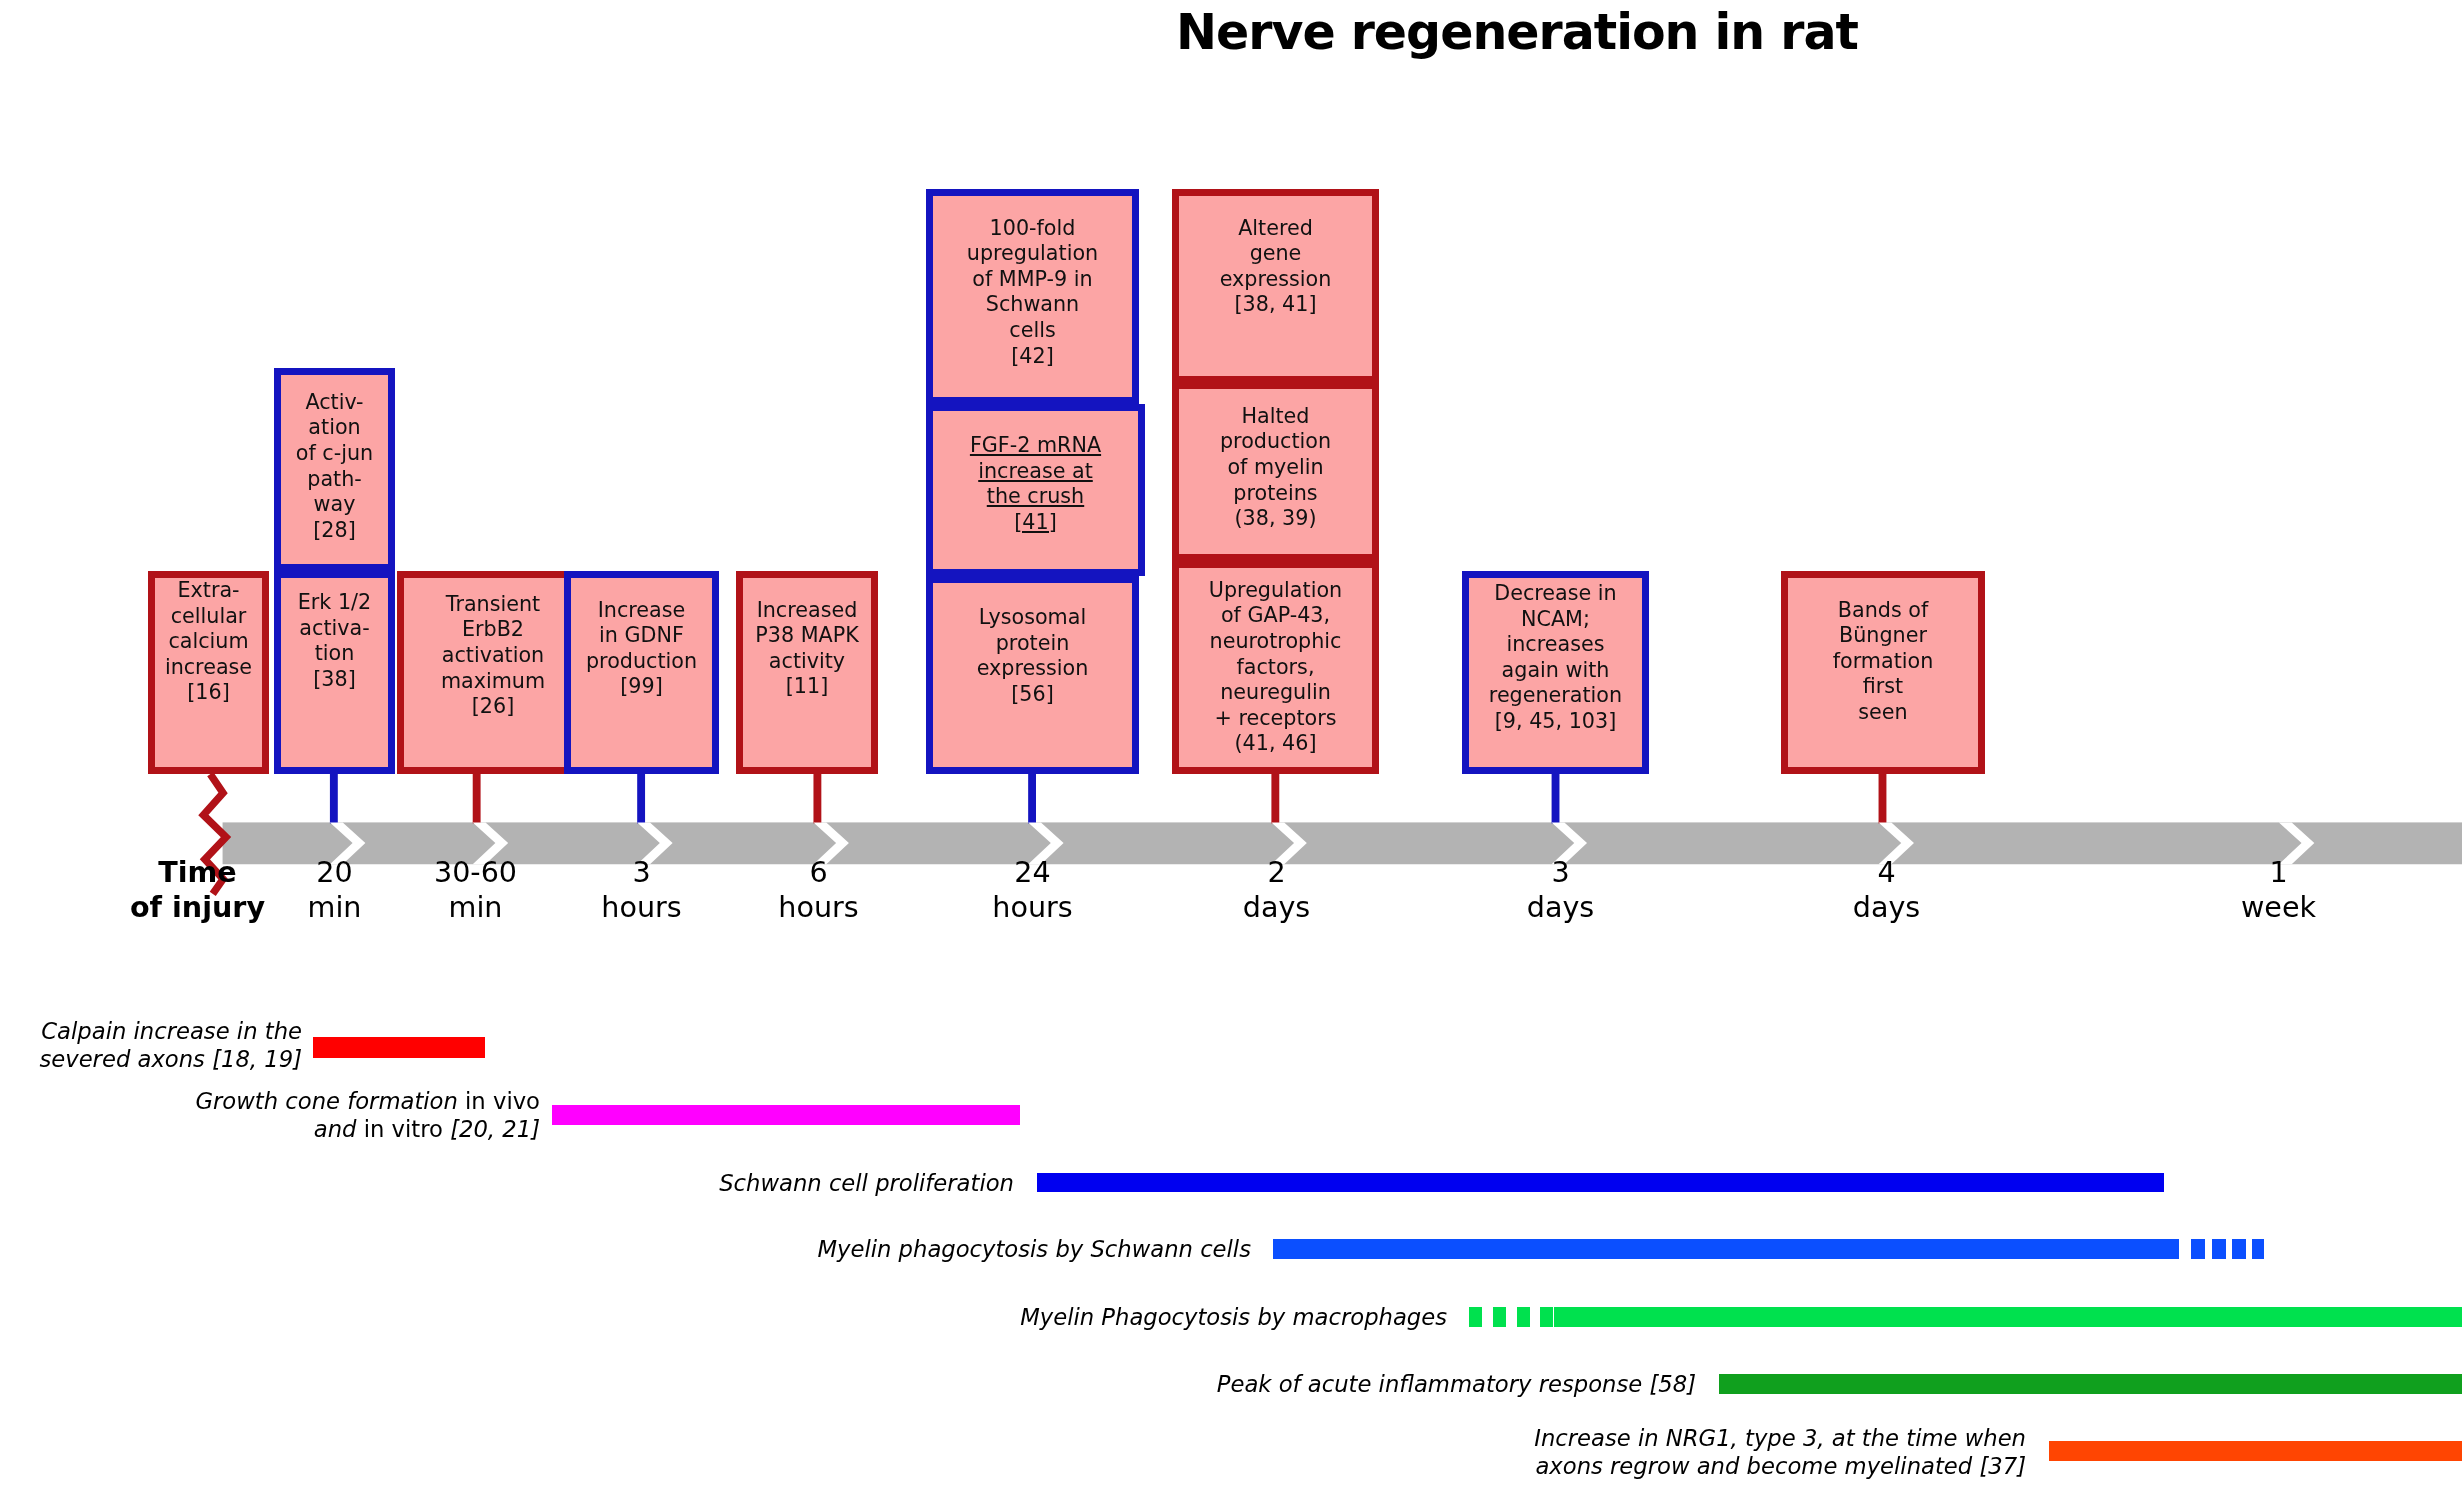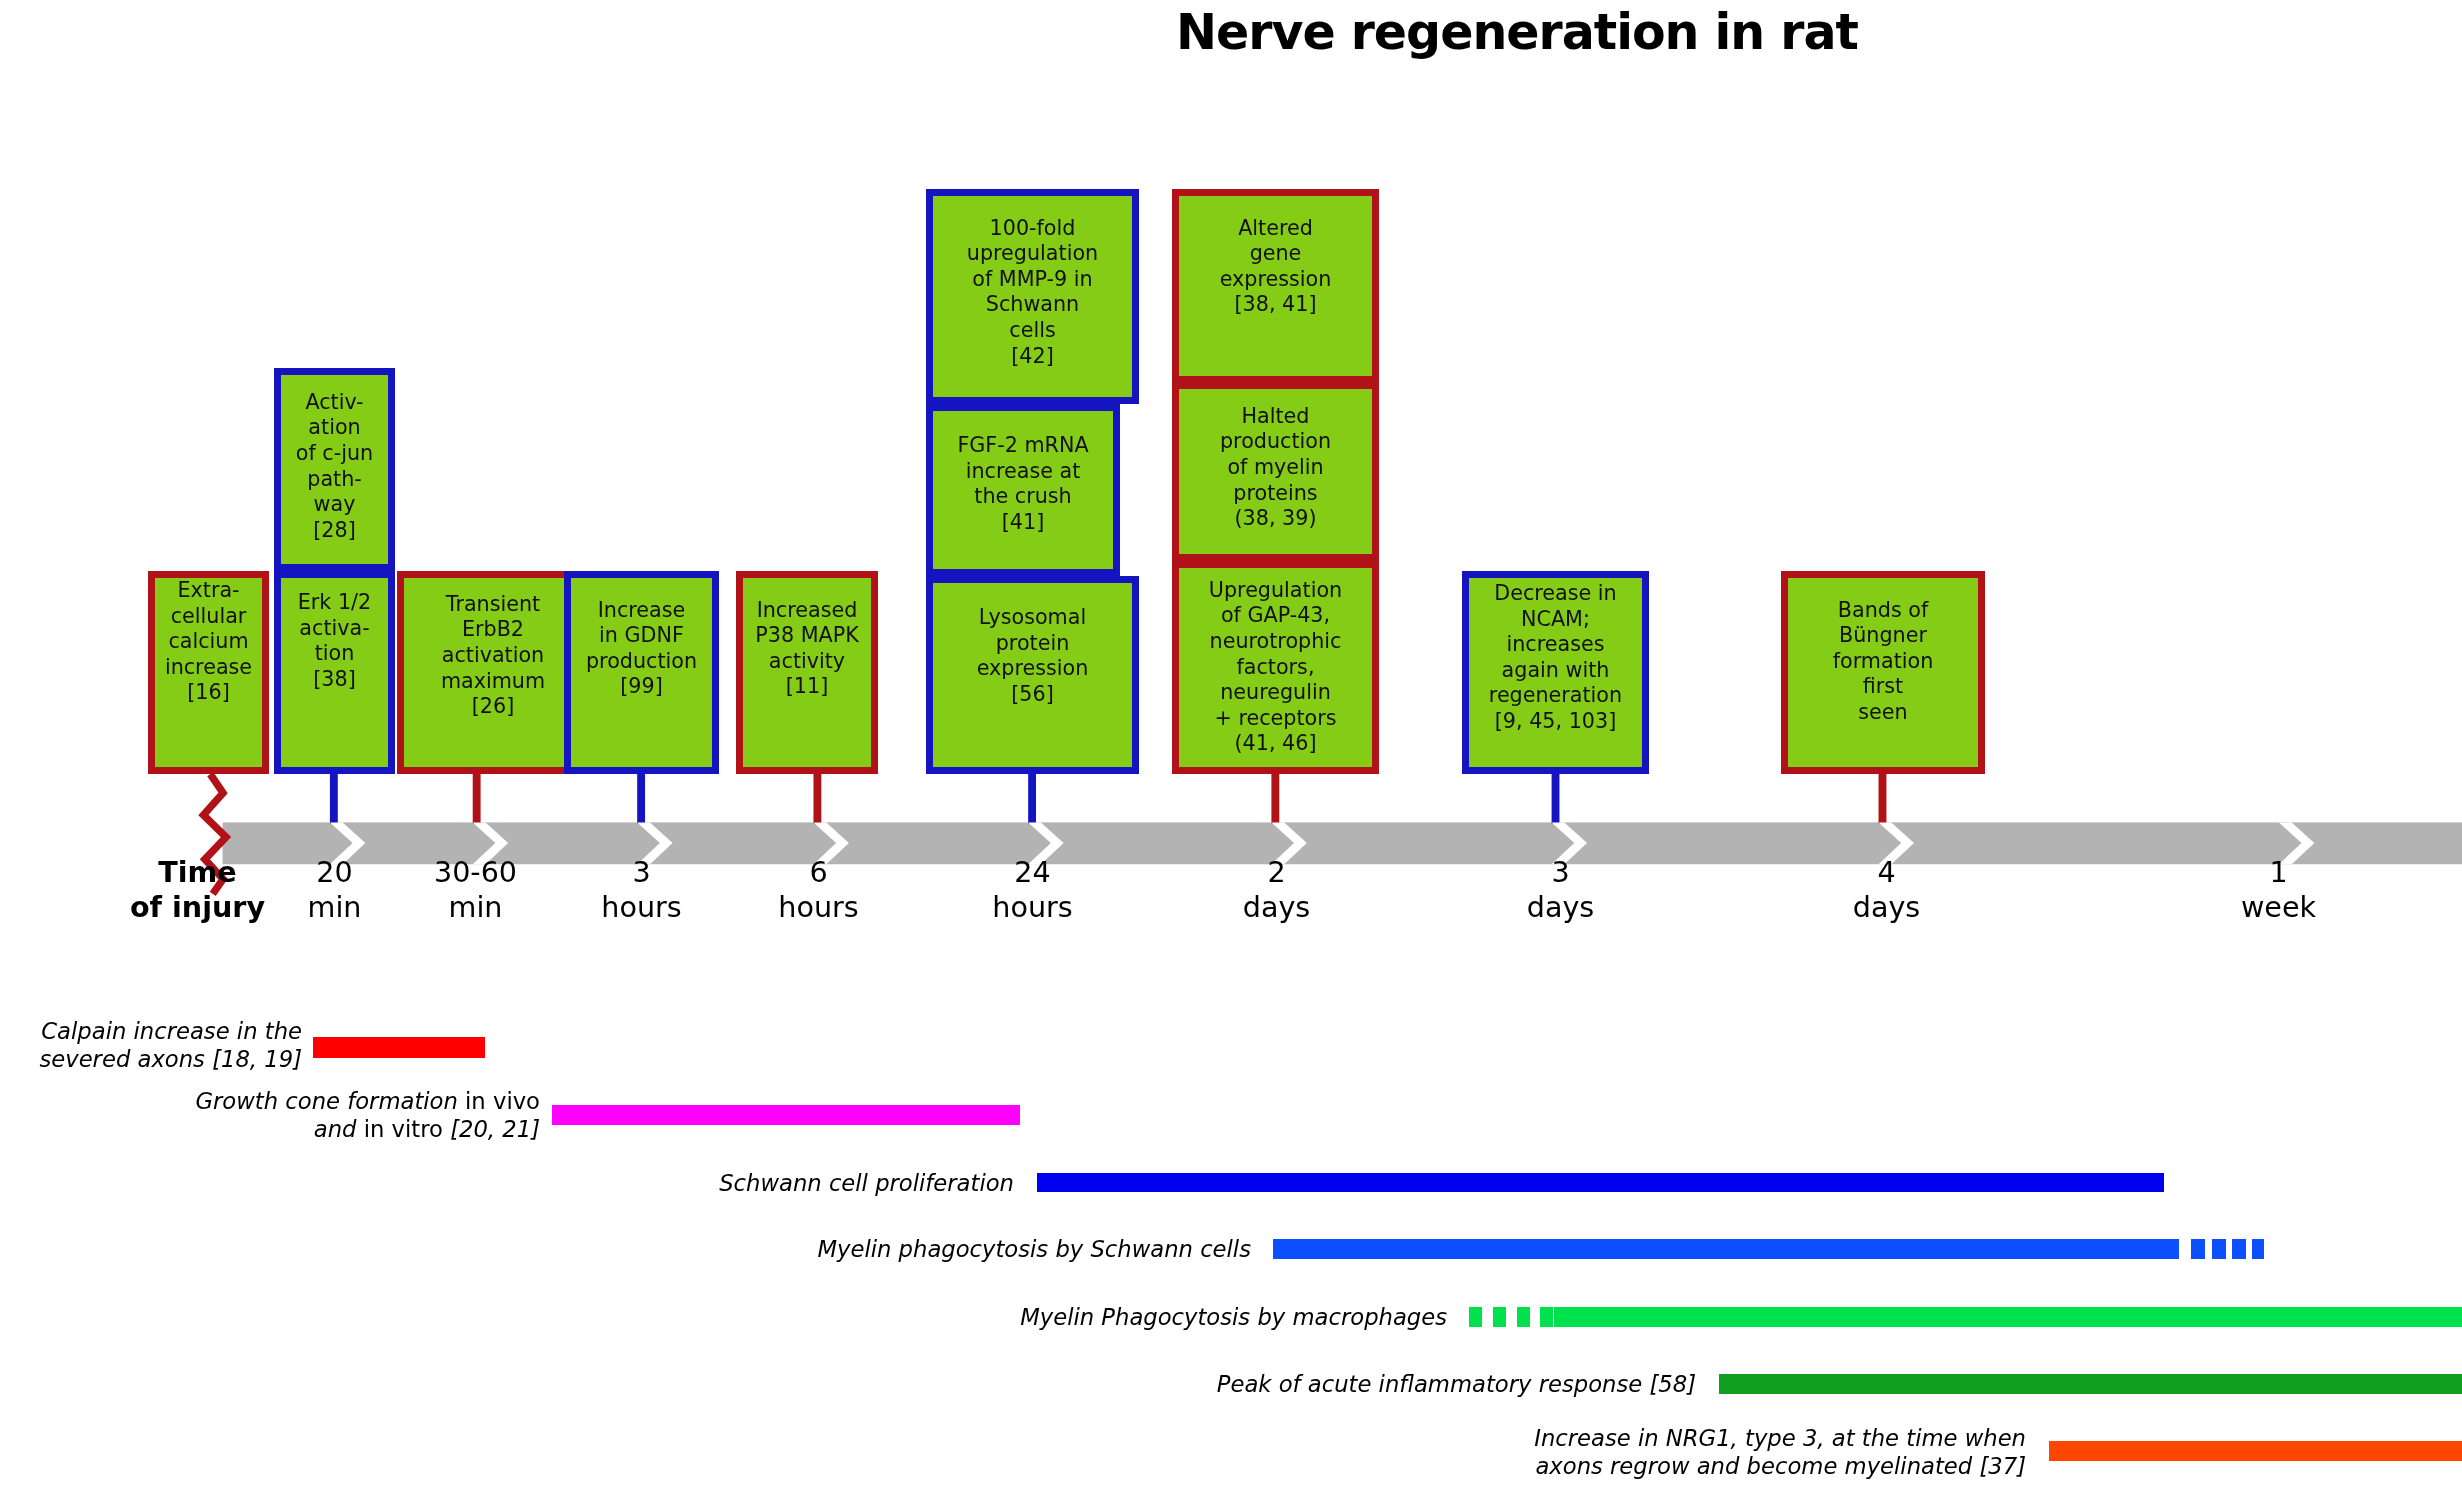--- a/index.html
+++ b/index.html
@@ -12,21 +12,21 @@
     position:absolute;left:1113px;top:3.9px;width:808px;text-align:center;
     font-size:49px;font-weight:bold;color:#000;letter-spacing:-1px;
   }
   svg.overlay{position:absolute;left:0;top:0;}
   .tl-bar{fill:var(--timeline-gray);}
   .tl-notch{fill:#ffffff;}
   .stem-blue{stroke:var(--box-border-blue);stroke-width:16;}
   .stem-red{stroke:var(--box-border-red);stroke-width:16;}
   .zigzag{stroke:var(--injury-zigzag-red);stroke-width:15;fill:none;}
   .ebox{
-    position:absolute;background:#84cc16;border:7.9px solid #000;box-sizing:border-box;
+    position:absolute;background:#fca5a5;border:7.9px solid #000;box-sizing:border-box;
     text-align:center;font-size:20.7px;line-height:25.6px;white-space:pre-line;color:#111;
   }
   .ebox.red{border-color:var(--box-border-red);}
   .ebox.blue{border-color:var(--box-border-blue);}
   .tlabel{
     position:absolute;top:855px;width:217px;margin-left:-108px;text-align:center;
     font-size:28.6px;line-height:35px;white-space:pre-line;color:#000;
   }
   .tlabel.bold{font-weight:bold;}
   .bar{position:absolute;}
@@ -102,21 +102,21 @@
 P38 MAPK
 activity
 [11]</div>
 
 <div class="ebox blue" style="left:926px;top:189px;width:213px;height:215px;padding-top:19.7px;">100-fold
 upregulation
 of MMP-9 in
 Schwann
 cells
 [42]</div>
-<div class="ebox blue" style="left:926px;top:404px;width:194px;height:172px;padding-top:22px;">FGF-2 mRNA
+<div class="ebox blue" style="left:926px;top:404px;width:219px;height:172px;padding-top:22px;text-decoration:underline;">FGF-2 mRNA
 increase at
 the crush
 [41]</div>
 <div class="ebox blue" style="left:926px;top:576px;width:213px;height:198px;padding-top:22px;">Lysosomal
 protein
 expression
 [56]</div>
 
 <div class="ebox red" style="left:1172px;top:189px;width:207px;height:194px;padding-top:19.7px;">Altered
 gene

